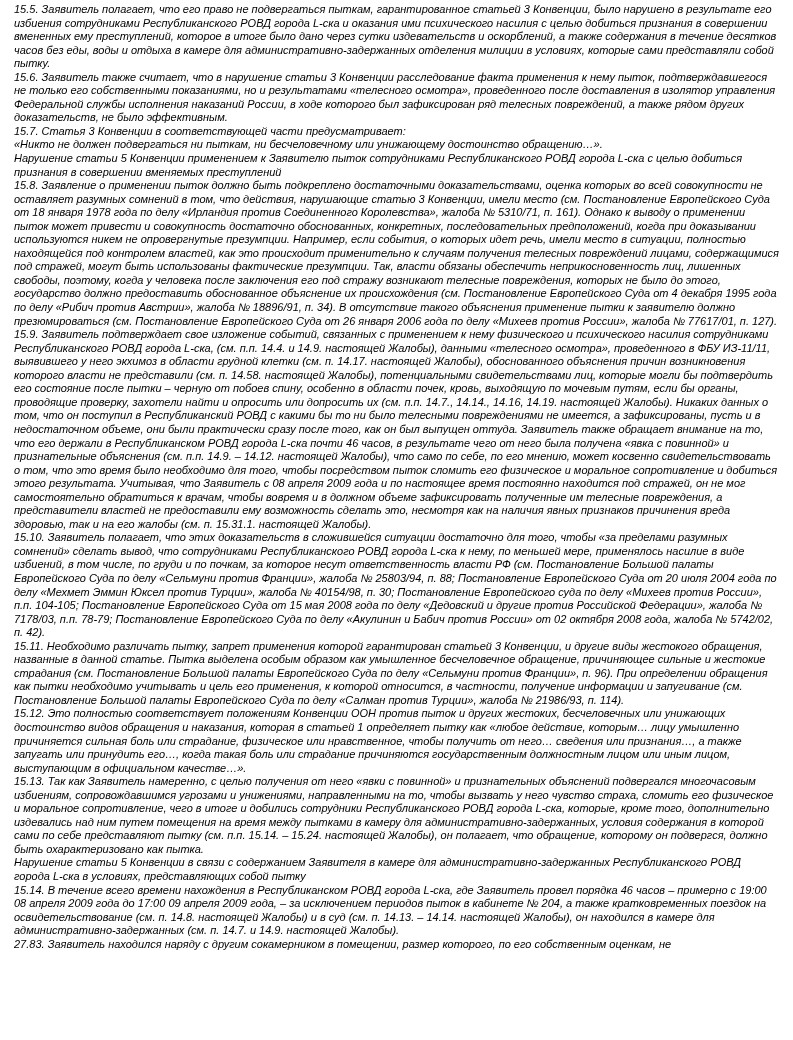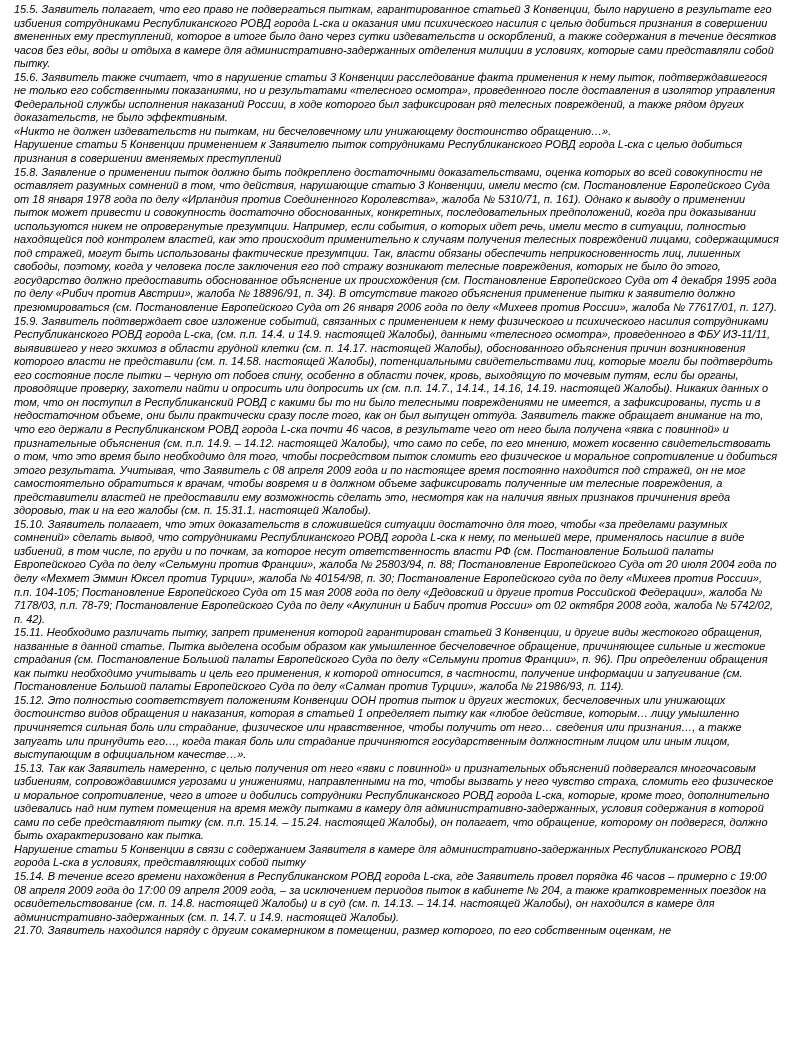--- a/index.html
+++ b/index.html
@@ -28,24 +28,25 @@
     text-align: left;
     word-wrap: break-word;
   }
 </style>
 </head>
 <body>
 
 <div class="page">
   <p>15.5. Заявитель полагает, что его право не подвергаться пыткам, гарантированное статьей 3 Конвенции, было нарушено в результате его избиения сотрудниками Республиканского РОВД города L-ска и оказания ими психического насилия с целью добиться признания в совершении вмененных ему преступлений, которое в итоге было дано через сутки издевательств и оскорблений, а также содержания в течение десятков часов без еды, воды и отдыха в камере для административно-задержанных отделения милиции в условиях, которые сами представляли собой пытку.</p>
   <p>15.6. Заявитель также считает, что в нарушение статьи 3 Конвенции расследование факта применения к нему пыток, подтверждавшегося не только его собственными показаниями, но и результатами «телесного осмотра», проведенного после доставления в изолятор управления Федеральной службы исполнения наказаний России, в ходе которого был зафиксирован ряд телесных повреждений, а также рядом других доказательств, не было эффективным.</p>
-  <p>«Никто не должен издевательств ни пыткам, ни бесчеловечному или унижающему достоинство обращению…».</p>
+  <p>15.7. Статья 3 Конвенции в соответствующей части предусматривает:</p>
+  <p>«Никто не должен подвергаться ни пыткам, ни бесчеловечному или унижающему достоинство обращению…».</p>
   <p>Нарушение статьи 5 Конвенции применением к Заявителю пыток сотрудниками Республиканского РОВД города L-ска с целью добиться признания в совершении вменяемых преступлений</p>
   <p>15.8. Заявление о применении пыток должно быть подкреплено достаточными доказательствами, оценка которых во всей совокупности не оставляет разумных сомнений в том, что действия, нарушающие статью 3 Конвенции, имели место (см. Постановление Европейского Суда от 18 января 1978 года по делу «Ирландия против Соединенного Королевства», жалоба № 5310/71, п. 161). Однако к выводу о применении пыток может привести и совокупность достаточно обоснованных, конкретных, последовательных предположений, когда при доказывании используются никем не опровергнутые презумпции. Например, если события, о которых идет речь, имели место в ситуации, полностью находящейся под контролем властей, как это происходит применительно к случаям получения телесных повреждений лицами, содержащимися под стражей, могут быть использованы фактические презумпции. Так, власти обязаны обеспечить неприкосновенность лиц, лишенных свободы, поэтому, когда у человека после заключения его под стражу возникают телесные повреждения, которых не было до этого, государство должно предоставить обоснованное объяснение их происхождения (см. Постановление Европейского Суда от 4 декабря 1995 года по делу «Рибич против Австрии», жалоба № 18896/91, п. 34). В отсутствие такого объяснения применение пытки к заявителю должно презюмироваться (см. Постановление Европейского Суда от 26 января 2006 года по делу «Михеев против России», жалоба № 77617/01, п. 127).</p>
   <p>15.9. Заявитель подтверждает свое изложение событий, связанных с применением к нему физического и психического насилия сотрудниками Республиканского РОВД города L-ска, (см. п.п. 14.4. и 14.9. настоящей Жалобы), данными «телесного осмотра», проведенного в ФБУ ИЗ-11/11, выявившего у него экхимоз в области грудной клетки (см. п. 14.17. настоящей Жалобы), обоснованного объяснения причин возникновения которого власти не представили (см. п. 14.58. настоящей Жалобы), потенциальными свидетельствами лиц, которые могли бы подтвердить его состояние после пытки – черную от побоев спину, особенно в области почек, кровь, выходящую по мочевым путям, если бы органы, проводящие проверку, захотели найти и опросить или допросить их (см. п.п. 14.7., 14.14., 14.16, 14.19. настоящей Жалобы). Никаких данных о том, что он поступил в Республиканский РОВД с какими бы то ни было телесными повреждениями не имеется, а зафиксированы, пусть и в недостаточном объеме, они были практически сразу после того, как он был выпущен оттуда. Заявитель также обращает внимание на то, что его держали в Республиканском РОВД города L-ска почти 46 часов, в результате чего от него была получена «явка с повинной» и признательные объяснения (см. п.п. 14.9. – 14.12. настоящей Жалобы), что само по себе, по его мнению, может косвенно свидетельствовать о том, что это время было необходимо для того, чтобы посредством пыток сломить его физическое и моральное сопротивление и добиться этого результата. Учитывая, что Заявитель с 08 апреля 2009 года и по настоящее время постоянно находится под стражей, он не мог самостоятельно обратиться к врачам, чтобы вовремя и в должном объеме зафиксировать полученные им телесные повреждения, а представители властей не предоставили ему возможность сделать это, несмотря как на наличия явных признаков причинения вреда здоровью, так и на его жалобы (см. п. 15.31.1. настоящей Жалобы).</p>
   <p>15.10. Заявитель полагает, что этих доказательств в сложившейся ситуации достаточно для того, чтобы «за пределами разумных сомнений» сделать вывод, что сотрудниками Республиканского РОВД города L-ска к нему, по меньшей мере, применялось насилие в виде избиений, в том числе, по груди и по почкам, за которое несут ответственность власти РФ (см. Постановление Большой палаты Европейского Суда по делу «Сельмуни против Франции», жалоба № 25803/94, п. 88; Постановление Европейского Суда от 20 июля 2004 года по делу «Мехмет Эммин Юксел против Турции», жалоба № 40154/98, п. 30; Постановление Европейского суда по делу «Михеев против России», п.п. 104-105; Постановление Европейского Суда от 15 мая 2008 года по делу «Дедовский и другие против Российской Федерации», жалоба № 7178/03, п.п. 78-79; Постановление Европейского Суда по делу «Акулинин и Бабич против России» от 02 октября 2008 года, жалоба № 5742/02, п. 42).</p>
   <p>15.11. Необходимо различать пытку, запрет применения которой гарантирован статьей 3 Конвенции, и другие виды жестокого обращения, названные в данной статье. Пытка выделена особым образом как умышленное бесчеловечное обращение, причиняющее сильные и жестокие страдания (см. Постановление Большой палаты Европейского Суда по делу «Сельмуни против Франции», п. 96). При определении обращения как пытки необходимо учитывать и цель его применения, к которой относится, в частности, получение информации и запугивание (см. Постановление Большой палаты Европейского Суда по делу «Салман против Турции», жалоба № 21986/93, п. 114).</p>
   <p>15.12. Это полностью соответствует положениям Конвенции ООН против пыток и других жестоких, бесчеловечных или унижающих достоинство видов обращения и наказания, которая в статьей 1 определяет пытку как «любое действие, которым… лицу умышленно причиняется сильная боль или страдание, физическое или нравственное, чтобы получить от него… сведения или признания…, а также запугать или принудить его…, когда такая боль или страдание причиняются государственным должностным лицом или иным лицом, выступающим в официальном качестве…».</p>
   <p>15.13. Так как Заявитель намеренно, с целью получения от него «явки с повинной» и признательных объяснений подвергался многочасовым избиениям, сопровождавшимся угрозами и унижениями, направленными на то, чтобы вызвать у него чувство страха, сломить его физическое и моральное сопротивление, чего в итоге и добились сотрудники Республиканского РОВД города L-ска, которые, кроме того, дополнительно издевались над ним путем помещения на время между пытками в камеру для административно-задержанных, условия содержания в которой сами по себе представляют пытку (см. п.п. 15.14. – 15.24. настоящей Жалобы), он полагает, что обращение, которому он подвергся, должно быть охарактеризовано как пытка.</p>
   <p>Нарушение статьи 5 Конвенции в связи с содержанием Заявителя в камере для административно-задержанных Республиканского РОВД города L-ска в условиях, представляющих собой пытку</p>
   <p>15.14. В течение всего времени нахождения в Республиканском РОВД города L-ска, где Заявитель провел порядка 46 часов – примерно с 19:00 08 апреля 2009 года до 17:00 09 апреля 2009 года, – за исключением периодов пыток в кабинете № 204, а также кратковременных поездок на освидетельствование (см. п. 14.8. настоящей Жалобы) и в суд (см. п. 14.13. – 14.14. настоящей Жалобы), он находился в камере для административно-задержанных (см. п. 14.7. и 14.9. настоящей Жалобы).</p>
-  <p>21.70. Заявитель находился наряду с другим сокамерником в помещении, размер которого, по его собственным оценкам, не</p>
+  <p>27.83. Заявитель находился наряду с другим сокамерником в помещении, размер которого, по его собственным оценкам, не</p>
 </div>
 
 </body></html>

